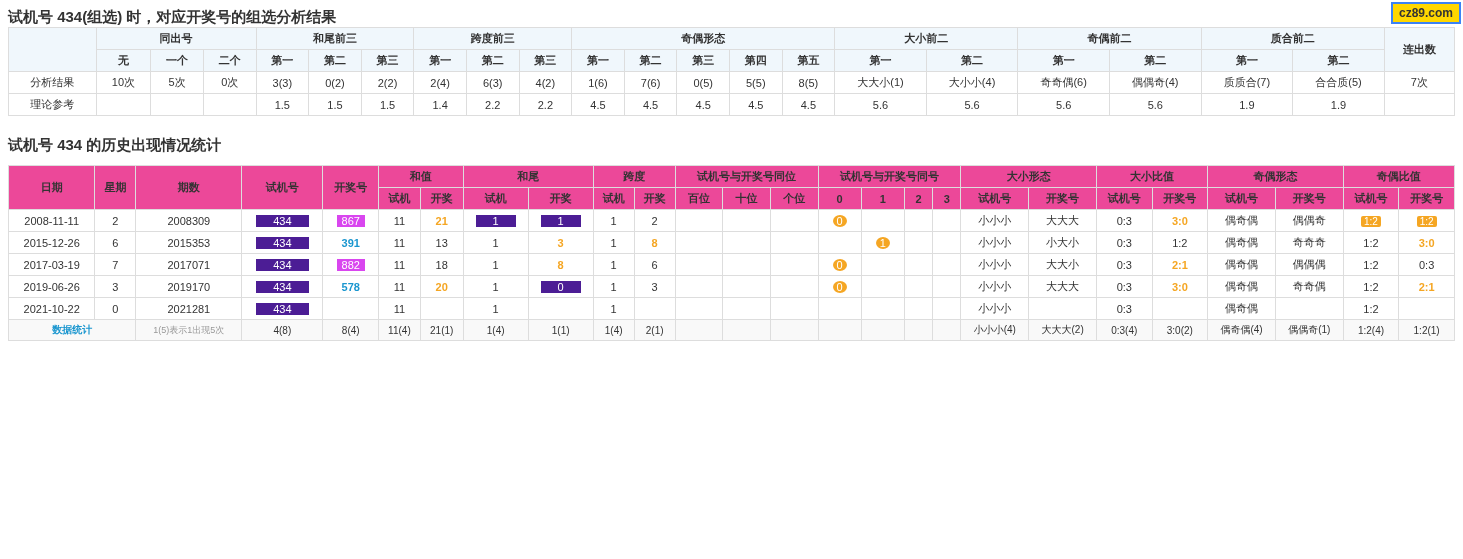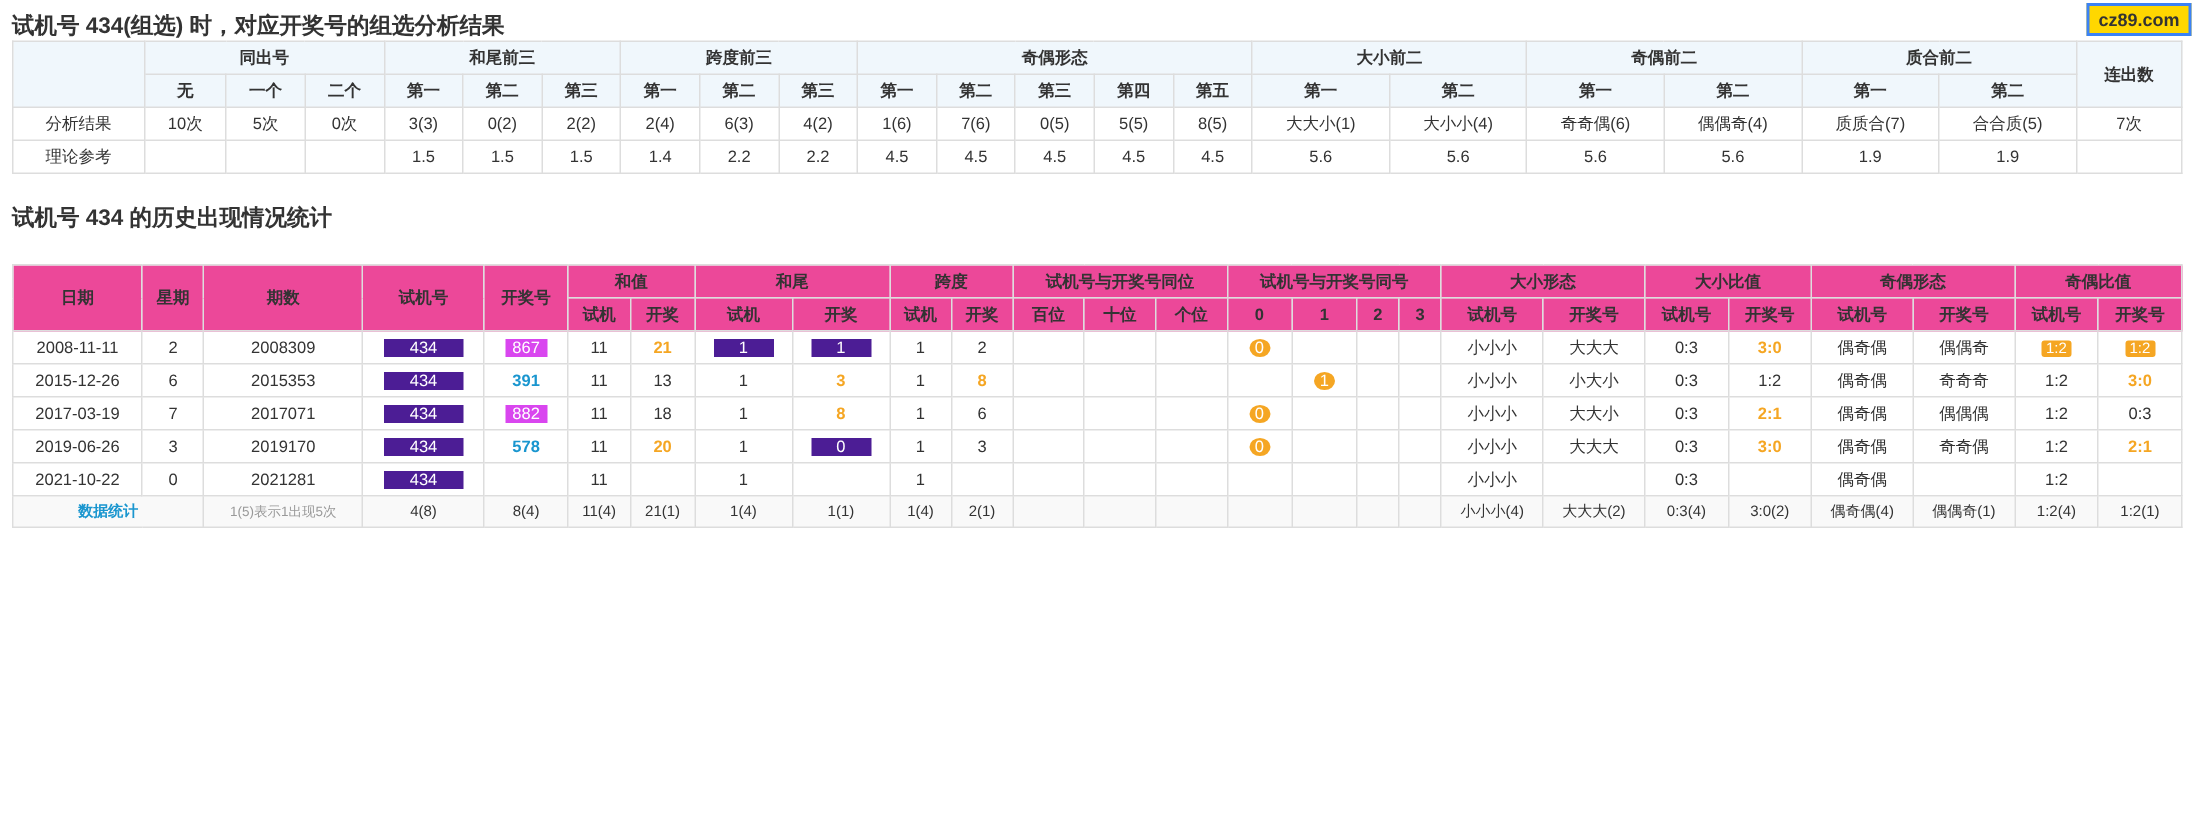--- a/index.html
+++ b/index.html
@@ -29,21 +29,21 @@
     
     .analysis-section { margin-bottom: 20px; }
     .analysis-table { width: 100%; border-collapse: collapse; font-size: 11px; }
     .analysis-table th, .analysis-table td {
       border: 1px solid #ddd; text-align: center; padding: 3px 5px;
     }
     .analysis-table th { background: #f0f7fc; }
     .header-group { background: #e8f4fb; }
     
     
-    .section-title { font-size: 15px; font-weight: bold; color: #333; margin-bottom: 21px; }
+    .section-title { font-size: 15px; font-weight: bold; color: #333; margin-bottom: 10px; }
     
     .history-table { width: 100%; border-collapse: collapse; font-size: 11px; }
     .history-table th, .history-table td {
       border: 1px solid #ddd; text-align: center; padding: 3px 4px;
     }
     .history-table th { background: #ec4899; }
     
     .box-blue { background:#4c1d95; color:#fff; padding:0 17px; }
     .box-orange { background:#d946ef; color:#fff; padding:0 5px; }
     

